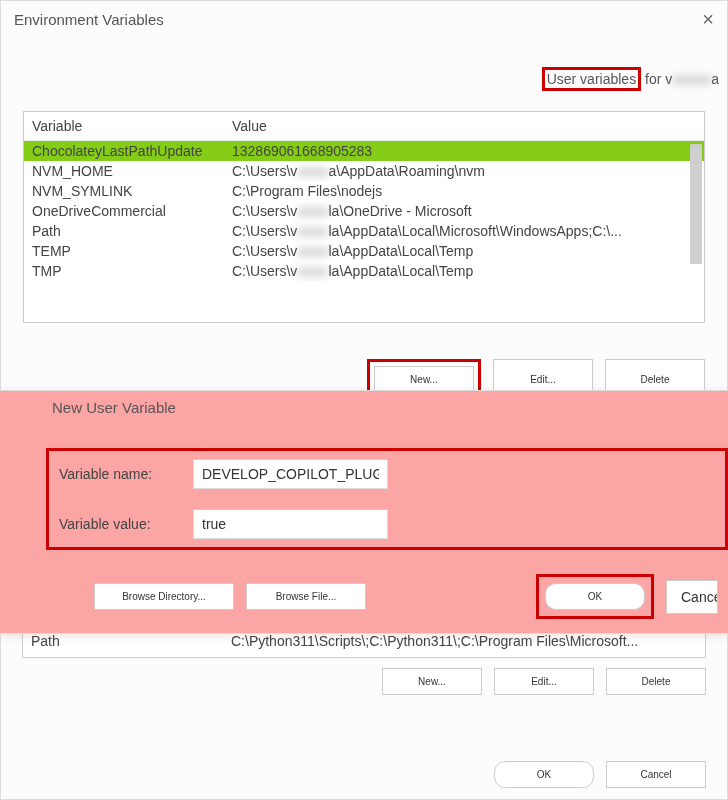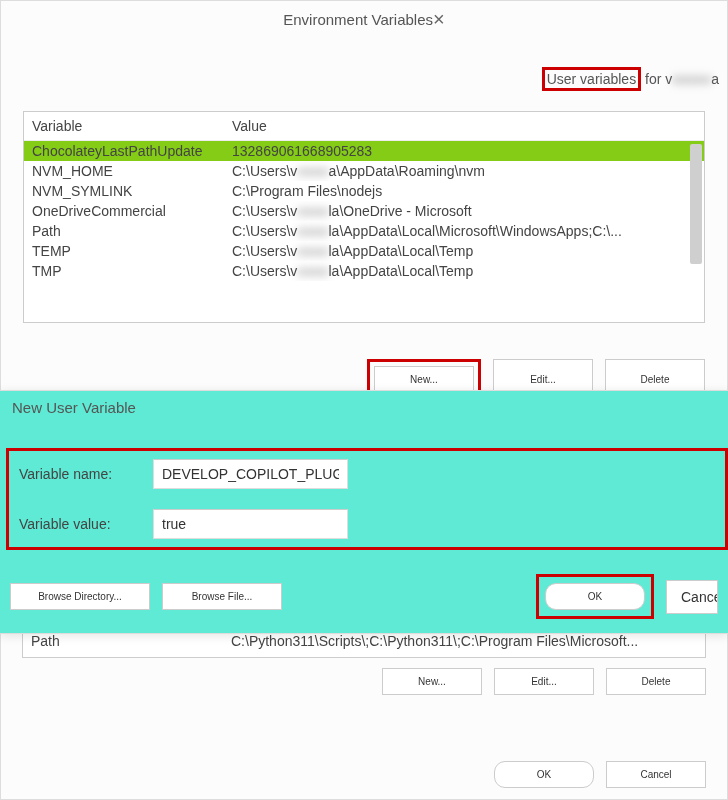--- a/index.html
+++ b/index.html
@@ -13,21 +13,21 @@
     height: 800px;
     overflow: hidden;
     position: relative;
   }
   .window {
     background: #fcfcfc;
     border: 1px solid #ddd;
   }
   .title-bar {
     display: flex;
-    justify-content: center;
+    justify-content: space-between;
     align-items: center;
     padding: 8px 13px;
     font-size: 15px;
     color: #555;
   }
   .close-x {
     font-size: 20px;
     color: #666;
     font-family: Arial, sans-serif;
     line-height: 1;
@@ -87,20 +87,21 @@
     display: flex;
     justify-content: flex-end;
     gap: 12px;
     padding: 18px 22px 14px;
   }
   .btn-row-split {
     display: flex;
     justify-content: space-between;
     align-items: center;
     padding: 18px 10px 14px 10px;
+    margin-left: 44px;
   }
   .btn-group { display: flex; gap: 12px; }
   button.win-btn {
     background: #fff;
     border: 1px solid #ccc;
     padding: 7px 0;
     width: 100px;
     font-size: 10px;
     color: #333;
     font-family: inherit;
@@ -112,24 +113,25 @@
     filter: blur(4px);
     color: #888;
   }
 
   
   .sub-dialog {
     position: absolute;
     left: 0;
     top: 390px;
     width: 728px;
-    background: #5eead4;
+    background: #fca5a5;
     border-top: 1px solid #ddd;
     border-bottom: 1px solid #ddd;
     box-shadow: 0 2px 10px rgba(0,0,0,0.1);
+    padding-left: 40px;
   }
   .sub-title {
     padding: 8px 12px;
     color: #555;
     font-size: 15px;
   }
   .form-area {
     margin: 24px 0 6px 6px;
     border: 3px solid #c00;
     padding: 8px 4px;

